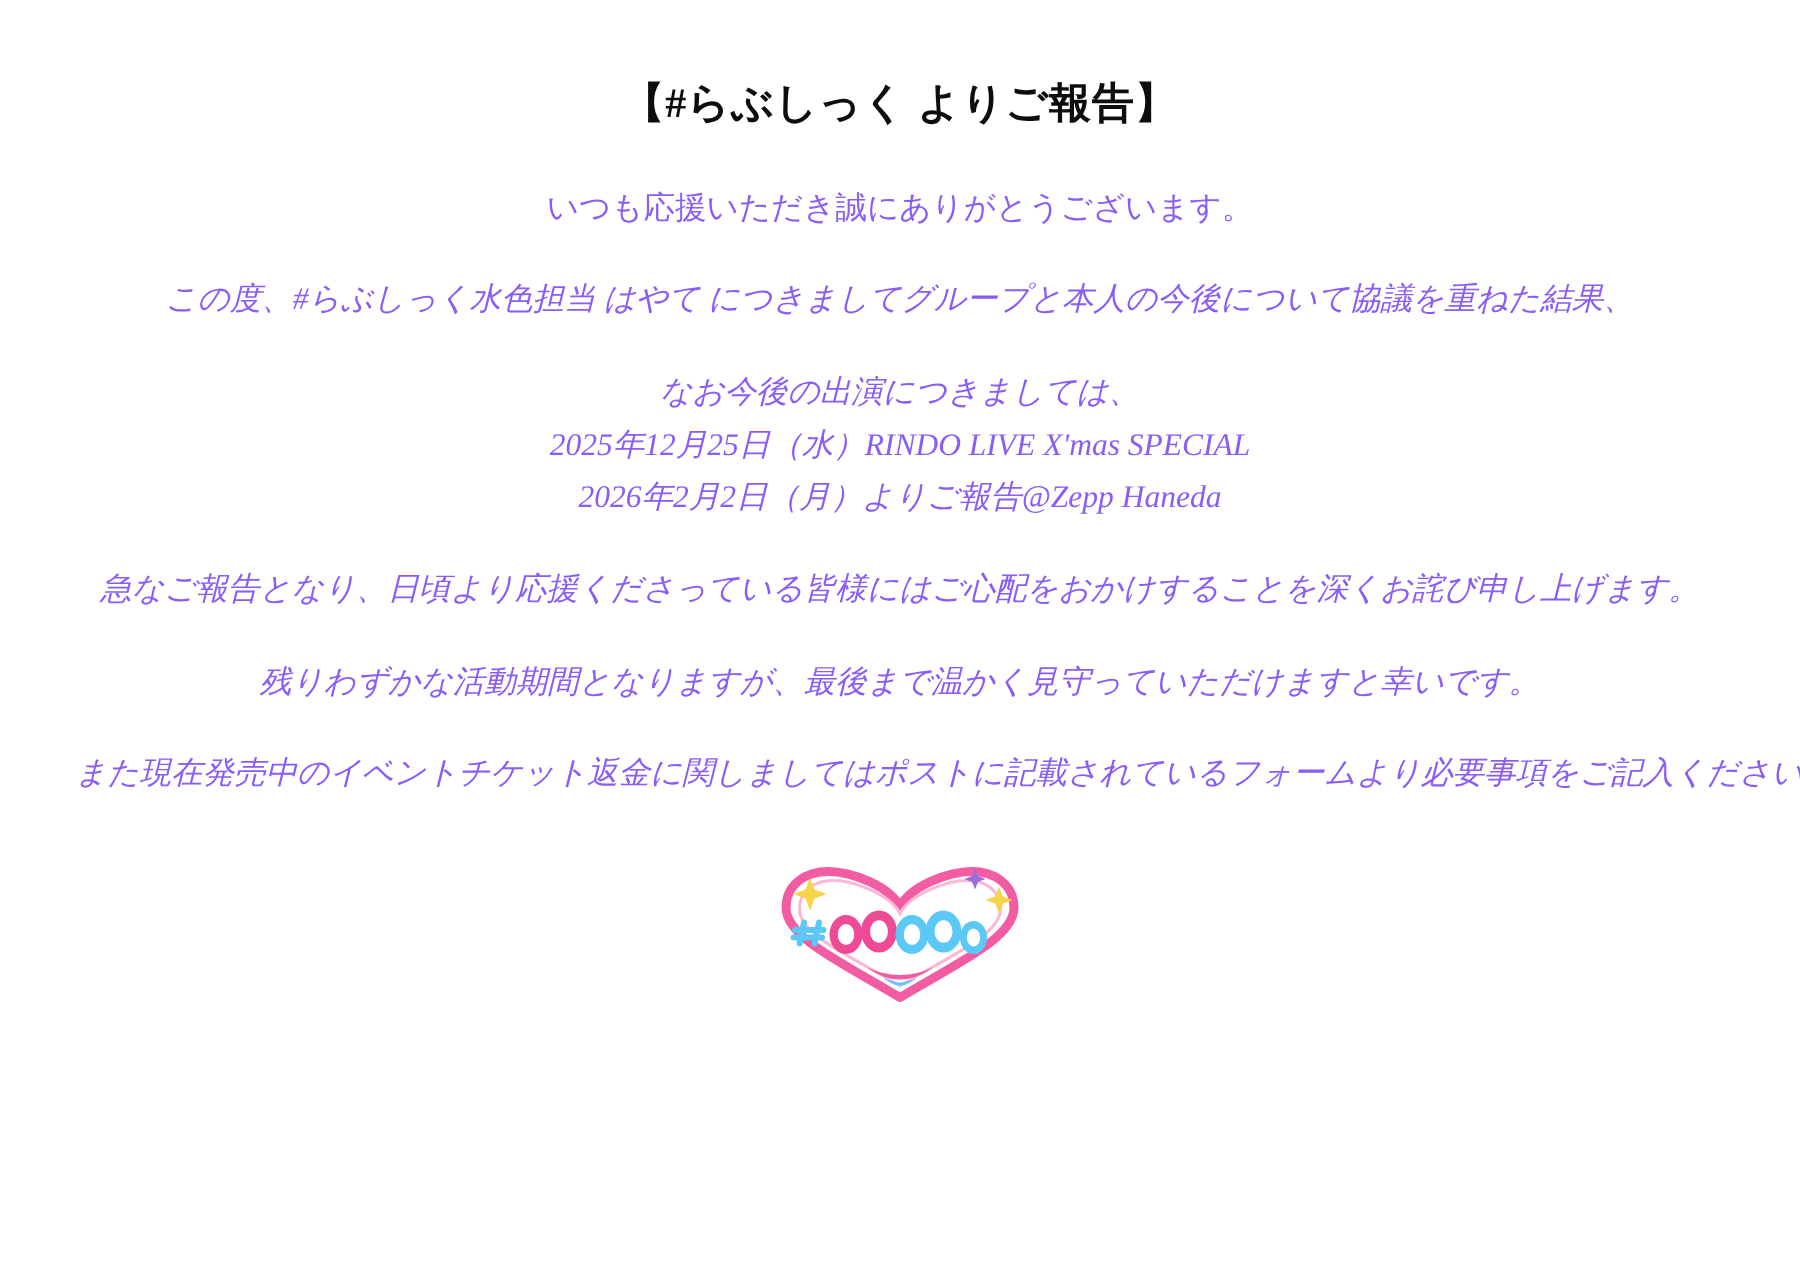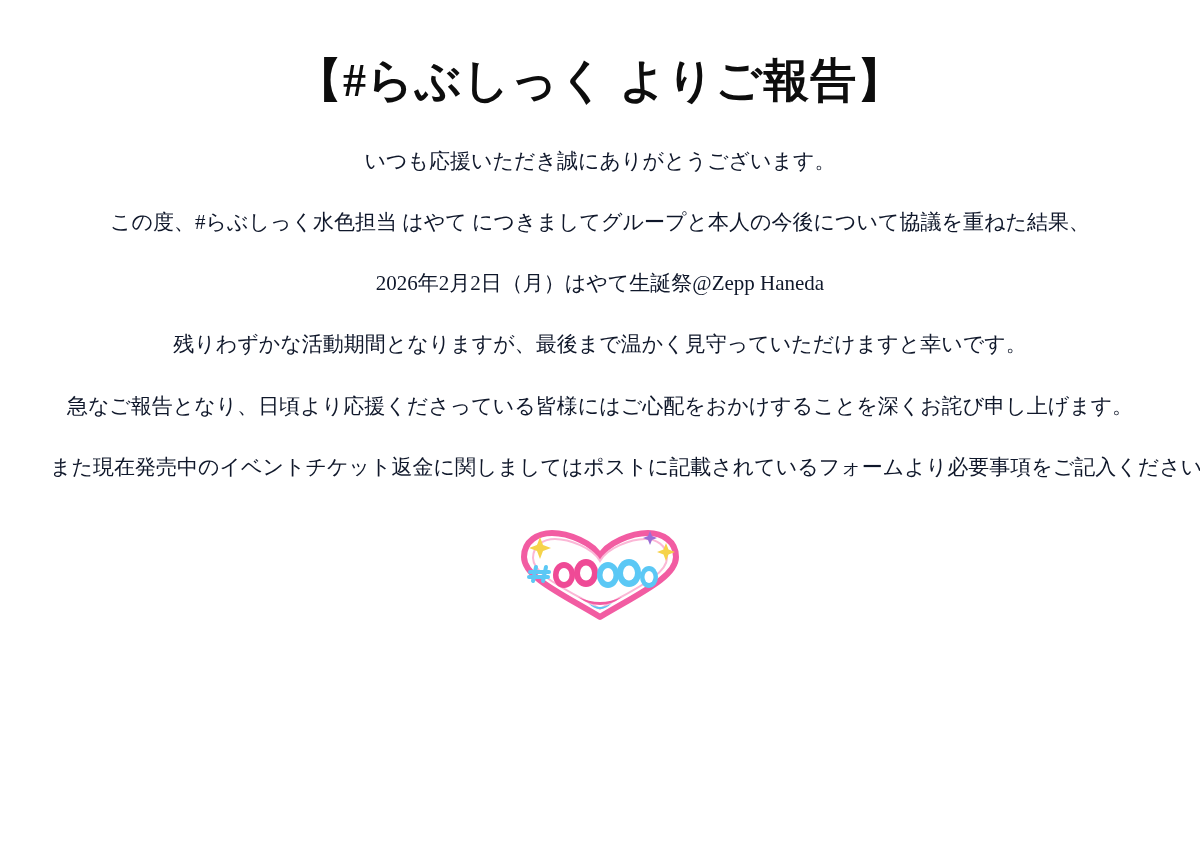--- a/index.html
+++ b/index.html
@@ -17,49 +17,50 @@
   .page {
     position: relative;
     width: 1200px;
     height: 848px;
     background: #ffffff;
     box-sizing: border-box;
     padding: 0;
   }
   .doc-title {
     text-align: center;
-    font-size: 46px;
+    font-size: 28px;
     font-weight: 700;
     letter-spacing: 0.02em;
     margin: 0;
     padding-top: 52px;
     line-height: 1.25;
     color: #0d0d0d;
   }
   .body-block {
     margin-top: 34px;
     text-align: center;
   }
   .para {
     text-align: center;
     font-size: 21px;
     line-height: 1.68;
-    color: #0f172a;
+    color: #8b5cf6;
     margin: 0 auto;
     max-width: 1100px;
   }
   .para + .para {
     margin-top: 26px;
   }
   .para .line {
     display: block;
     white-space: nowrap;
   }
   .gap-lg {
     margin-top: 32px;
+    font-style: italic;
   }
   .logo-wrap {
     margin-top: 38px;
     display: flex;
     justify-content: center;
     align-items: center;
   }
   .logo {
     position: relative;
     width: 200px;
@@ -80,29 +81,31 @@
 
     <div class="para">
       <span class="line">いつも応援いただき誠にありがとうございます。</span>
     </div>
 
     <div class="para gap-lg">
       <span class="line">この度、#らぶしっく水色担当 はやて につきましてグループと本人の今後について協議を重ねた結果、</span>
     </div>
 
     <div class="para gap-lg">
-      <span class="line">2026年2月2日（月）はやて生誕祭@Zepp Haneda</span>
+      <span class="line">なお今後の出演につきましては、</span>
+      <span class="line">2025年12月25日（水）RINDO LIVE X'mas SPECIAL</span>
+      <span class="line">2026年2月2日（月）よりご報告@Zepp Haneda</span>
+    </div>
+
+    <div class="para gap-lg">
+      <span class="line">急なご報告となり、日頃より応援くださっている皆様にはご心配をおかけすることを深くお詫び申し上げます。</span>
     </div>
 
     <div class="para gap-lg">
       <span class="line">残りわずかな活動期間となりますが、最後まで温かく見守っていただけますと幸いです。</span>
-    </div>
-
-    <div class="para gap-lg">
-      <span class="line">急なご報告となり、日頃より応援くださっている皆様にはご心配をおかけすることを深くお詫び申し上げます。</span>
     </div>
 
     <div class="para gap-lg">
       <span class="line">また現在発売中のイベントチケット返金に関しましてはポストに記載されているフォームより必要事項をご記入ください。</span>
     </div>
 
 
   </div>
 
   <div class="logo-wrap">

